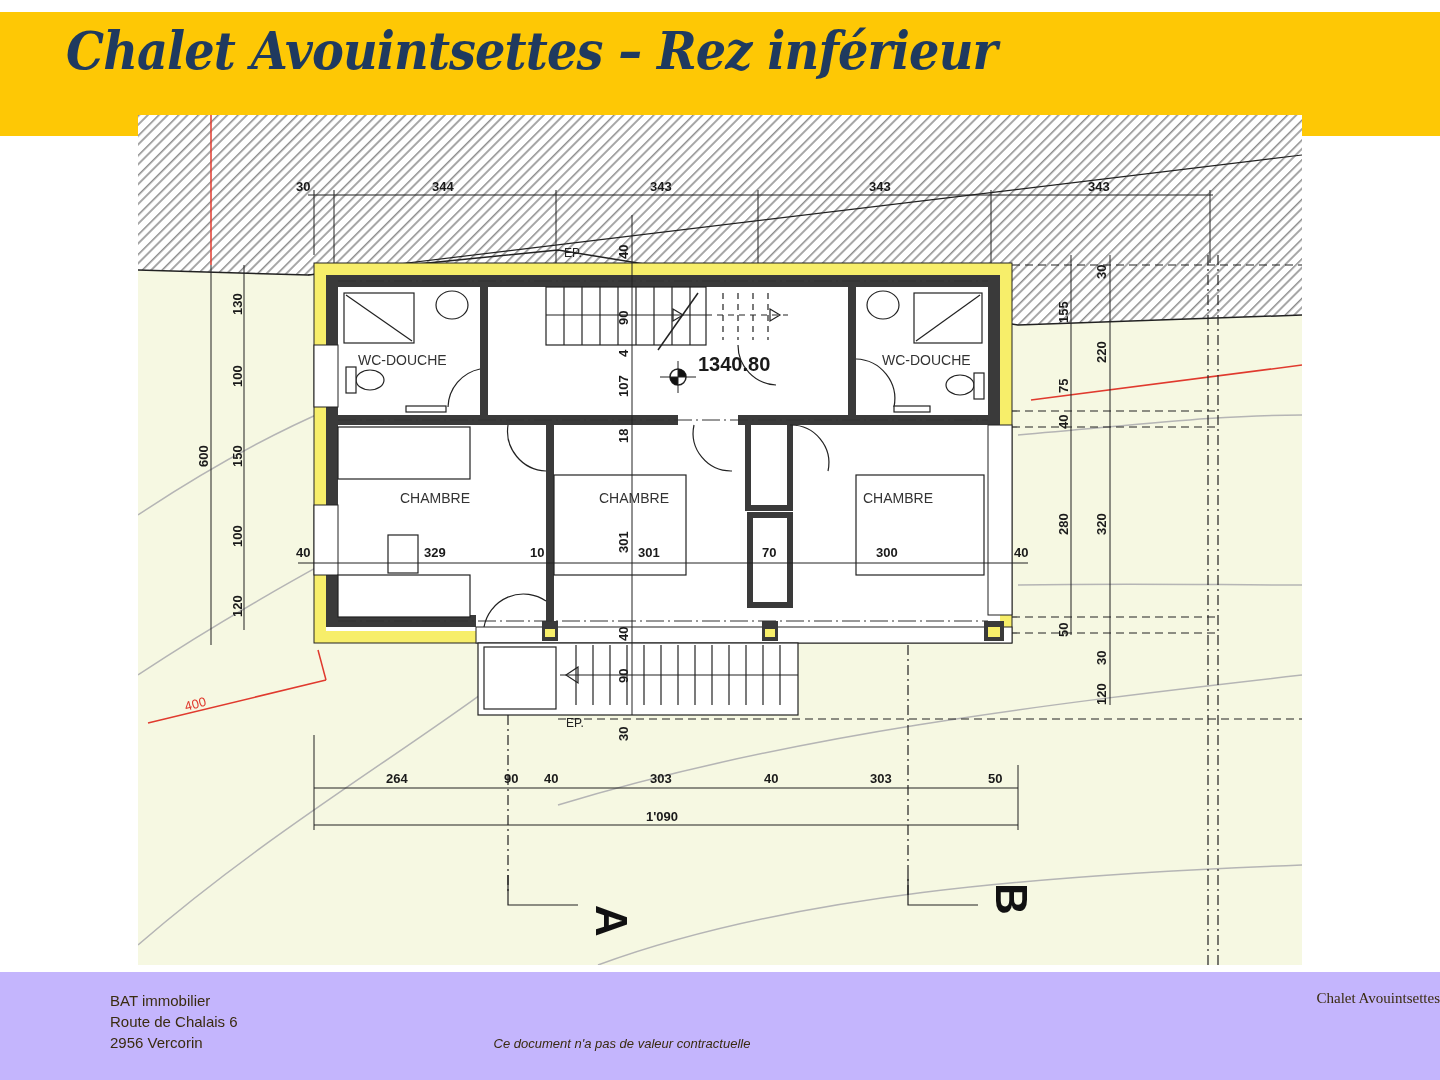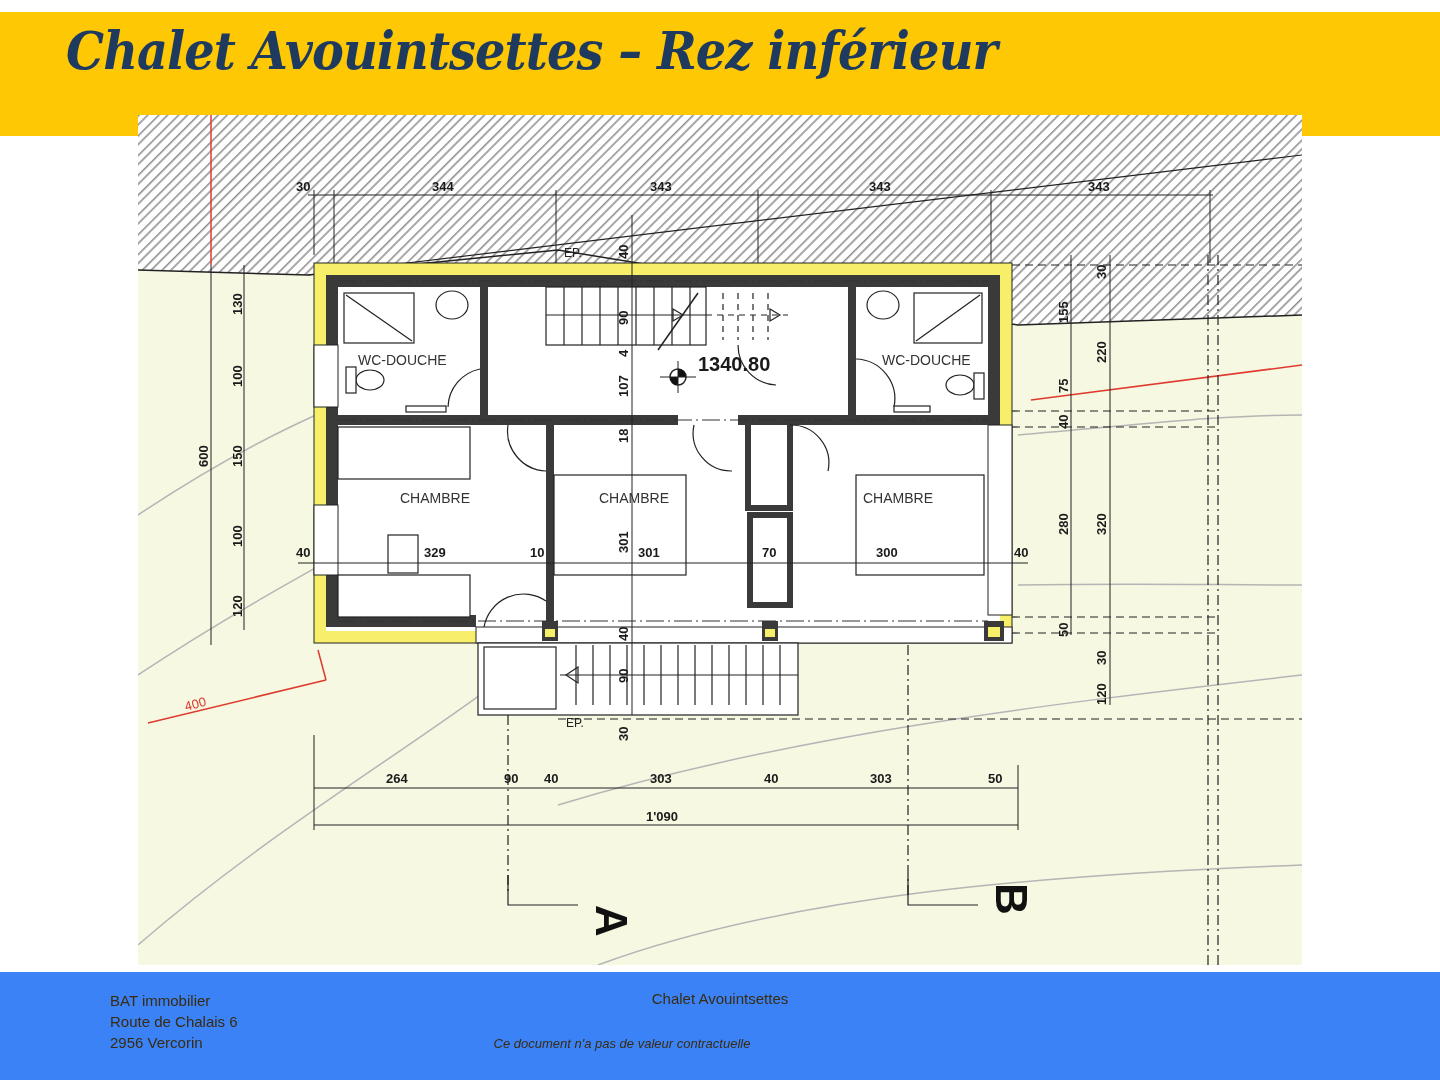--- a/index.html
+++ b/index.html
@@ -1,23 +1,23 @@
 <!DOCTYPE html>
 <html><head>
 <meta charset="utf-8">
 <style>
   html,body{margin:0;padding:0;}
   body{width:1440px;height:1080px;position:relative;background:#ffffff;overflow:hidden;font-family:"Liberation Sans",sans-serif;}
   .header{position:absolute;left:0;top:12px;width:1440px;height:124px;background:#fec805;}
   .title{position:absolute;left:66px;top:8px;font-family:"DejaVu Serif",serif;font-style:italic;font-weight:bold;font-size:52px;color:#1f3a5f;letter-spacing:-1px;white-space:nowrap;transform:scaleX(0.92);transform-origin:left center;}
   .plan{position:absolute;left:138px;top:115px;width:1164px;height:850px;background:#f6f8e2;overflow:hidden;}
   .plan svg{position:absolute;left:0;top:0;}
-  .footer{position:absolute;left:0;top:972px;width:1440px;height:108px;background:#3b82f6;color:#3a2b10;font-size:15px;}
+  .footer{position:absolute;left:0;top:972px;width:1440px;height:108px;background:#c4b5fd;color:#3a2b10;font-size:15px;}
   .f-left{position:absolute;left:110px;top:18px;line-height:21px;}
-  .f-mid{position:absolute;left:0;width:1440px;top:18px;text-align:center;}
+  .f-mid{position:absolute;left:0;width:1440px;top:18px;text-align:right;font-family:Liberation Serif, serif;}
   .f-disclaimer{position:absolute;left:0;width:1244px;top:64px;text-align:center;font-style:italic;font-size:13px;}
   .f-right{position:absolute;right:111px;top:14px;text-align:right;line-height:21px;}
   .lbl{font-family:"Liberation Sans",sans-serif;font-size:14px;fill:#222;}
   .dim{font-family:"Liberation Sans",sans-serif;font-size:13px;font-weight:bold;fill:#1a1a1a;}
   .room{font-family:"Liberation Sans",sans-serif;font-size:14px;fill:#333;}
 </style>
 </head>
 <body>
 
 <div class="header">

